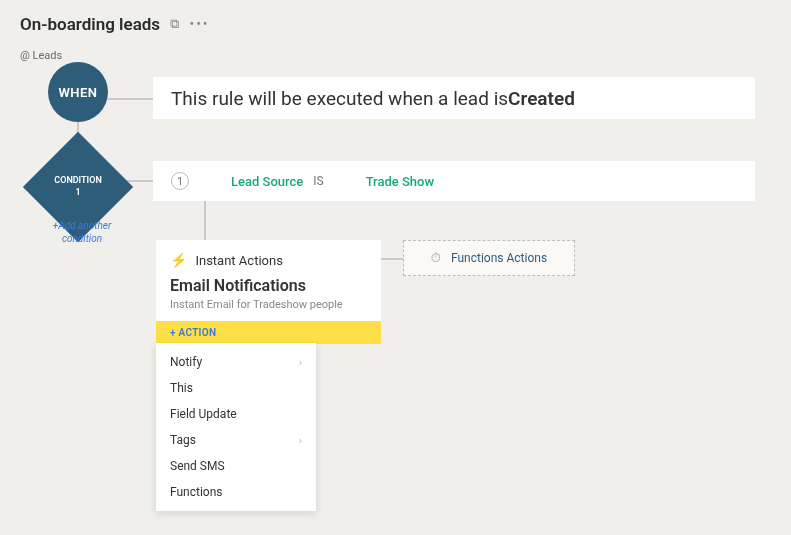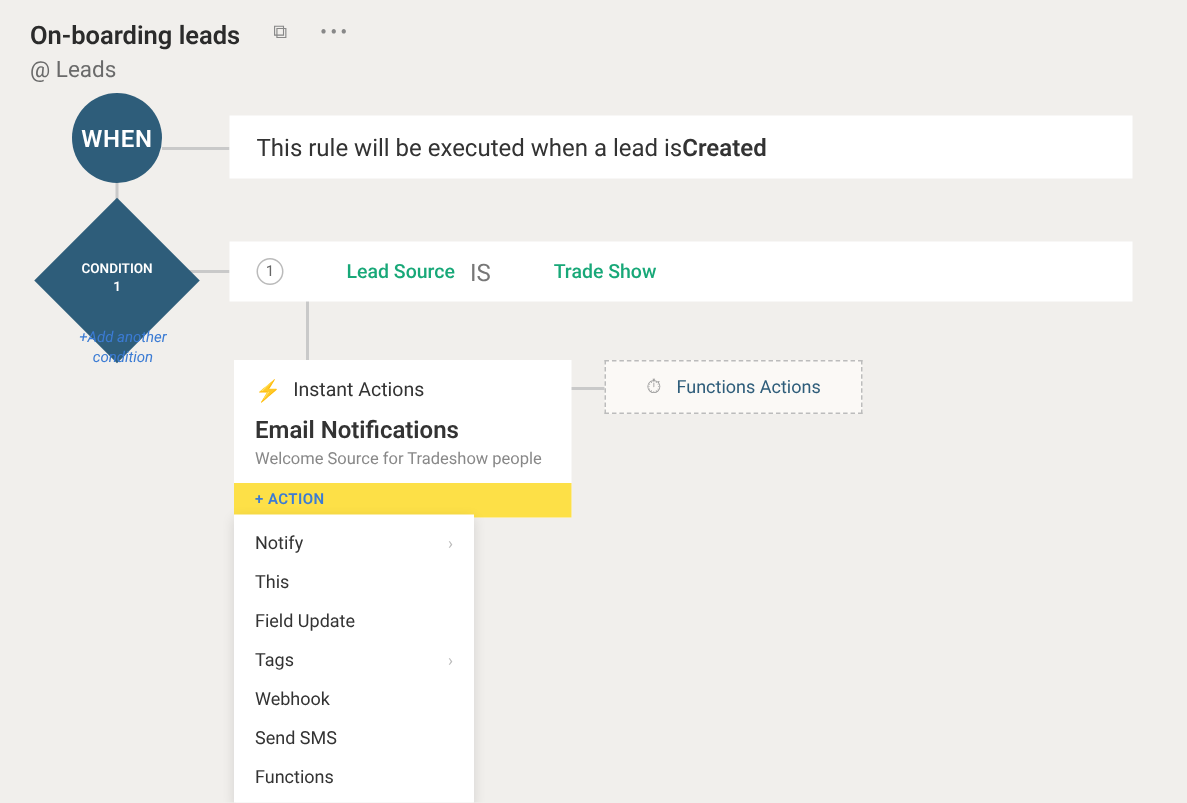--- a/index.html
+++ b/index.html
@@ -18,40 +18,40 @@
     width: 791px;
     height: 535px;
   }
 
   
   .header {
     position: absolute;
     top: 14px;
     left: 20px;
   }
-  .title-row { display: flex; gap: 22px; }
+  .title-row { display: flex; align-items: center; gap: 10px; }
   .title { font-size: 17px; font-weight: 600; color: #2b2b2b; }
   .open-icon { color: #888; font-size: 13px; }
   .more-icon { color: #888; font-size: 14px; letter-spacing: 2px; }
-  .subtitle { font-size: 15px; color: #6a6a6a; margin-top: 3px; }
+  .subtitle { font-size: 11px; color: #6a6a6a; margin-top: 15px; }
 
   
   .when-circle {
     position: absolute;
     top: 62px;
     left: 48px;
     width: 60px;
     height: 60px;
     border-radius: 50%;
     background: #2e5d7a;
     color: #fff;
     display: flex;
     align-items: center;
     justify-content: center;
-    font-size: 16px;
+    font-size: 13px;
     font-weight: 600;
     letter-spacing: 0.5px;
   }
 
   
   .cond-diamond {
     position: absolute;
     top: 148px;
     left: 39px;
     width: 78px;
@@ -93,21 +93,21 @@
   .when-card {
     position: absolute;
     top: 77px;
     left: 153px;
     width: 602px;
     height: 42px;
     background: #fff;
     display: flex;
     align-items: center;
     padding: 0 18px;
-    font-size: 16px;
+    font-size: 19px;
     color: #333;
   }
   .when-card b { font-weight: 600; }
 
   
   .cond-card {
     position: absolute;
     top: 161px;
     left: 153px;
     width: 602px;
@@ -118,21 +118,21 @@
     padding: 0 18px;
     font-size: 13px;
     gap: 10px;
   }
   .num-circle {
     width: 18px; height: 18px; border-radius: 50%;
     border: 1px solid #bbb; color: #666; font-size: 10px;
     display: flex; align-items: center; justify-content: center;
   }
   .green { color: #18a878; font-weight: 500; padding-left: 32px; }
-  .is { color: #777; font-size: 16px; }
+  .is { color: #777; font-size: 12px; }
 
   .add-cond-link {
     position: absolute;
     top: 219px; left: 47px;
     width: 70px;
     font-size: 10px;
     color: #3b7bd4;
     text-align: center;
     line-height: 1.3;
     cursor: pointer;
@@ -250,21 +250,21 @@
 
   <div class="add-cond-link">+Add another condition</div>
 
   <div class="instant-panel">
     <div class="ia-head">
       <span class="bolt">⚡</span>
       <span>Instant Actions</span>
     </div>
     <div class="ia-body">
       <div class="ia-sub1">Email Notifications</div>
-      <div class="ia-sub2">Welcome Source for Tradeshow people</div>
+      <div class="ia-sub2">Instant Email for Tradeshow people</div>
     </div>
     <div class="ia-footer">+ ACTION</div>
   </div>
 
   <div class="sched-box">
     <span class="ic">⏱</span>
     <span>Functions Actions</span>
   </div>
 
   <div class="action-menu" id="action-menu">
@@ -276,23 +276,20 @@
         <span>This</span>
       </div>
       <div class="action-item">
         <span>Field Update</span>
       </div>
       <div class="action-item">
         <span>Tags</span>
         <span class="chev">›</span>
       </div>
       <div class="action-item">
-        <span>Webhook</span>
-      </div>
-      <div class="action-item">
         <span>Send SMS</span>
       </div>
       <div class="action-item">
         <span>Functions</span>
       </div>
     </div>
 
 </div>
 
 </body></html>

